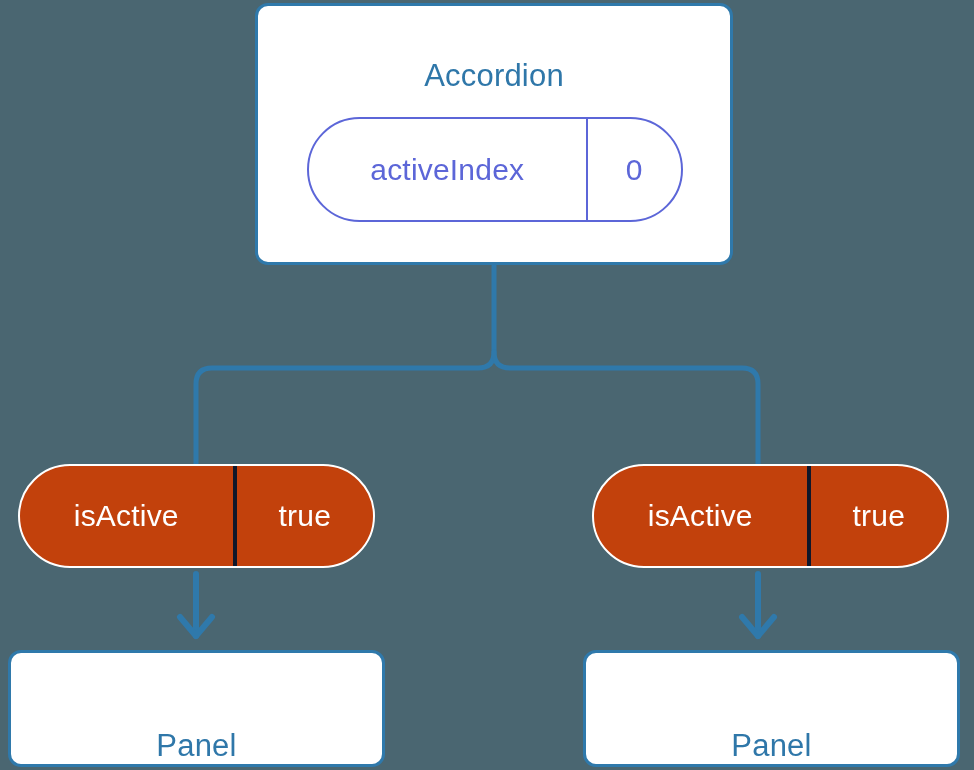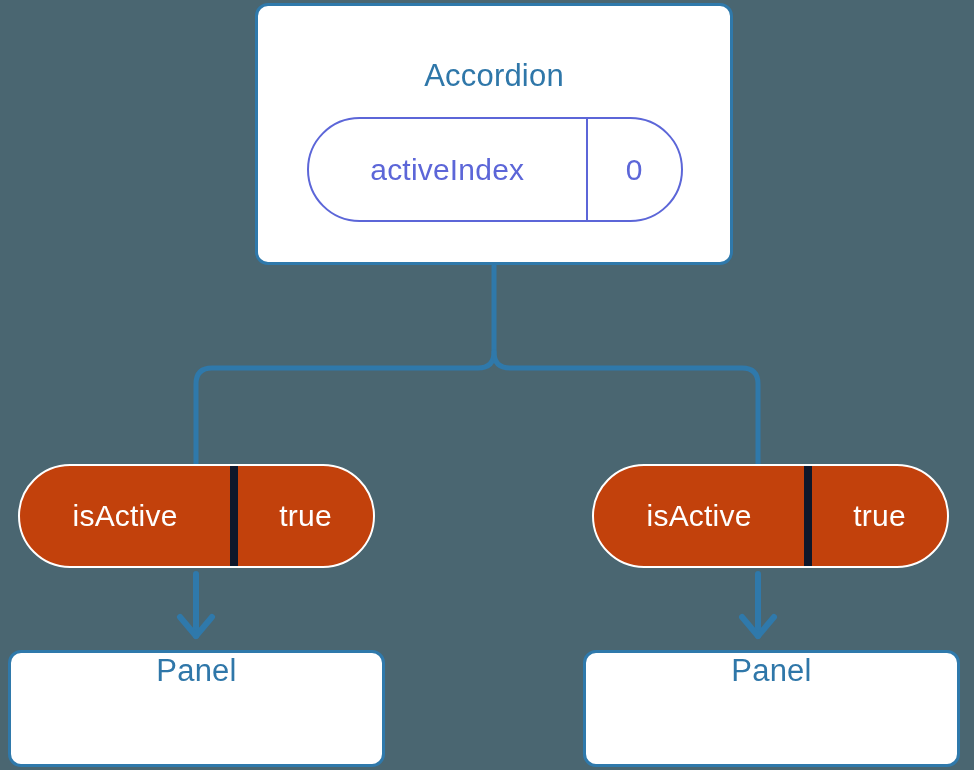--- a/index.html
+++ b/index.html
@@ -55,21 +55,21 @@
     height: 262px;
     justify-content: flex-start;
   }
   #accordion-card .card-title {
     margin-top: 52px;
   }
 
   .panel-card {
     width: 377px;
     height: 117px;
-    justify-content: flex-start;
+    justify-content: flex-end;
   }
   #panel-card-left  { left: 8px;   top: 650px; }
   #panel-card-right { left: 583px; top: 650px; }
 
   
   .pill {
     position: absolute;
     box-sizing: border-box;
     display: flex;
     align-items: stretch;
@@ -101,21 +101,21 @@
   
   .pill--filled {
     background: #c2410c;
     border: 2px solid #ffffff;
   }
   .pill--filled .pill-key,
   .pill--filled .pill-val {
     color: #ffffff;
   }
   .pill--filled .pill-val {
-    border-left: 8px solid #0f172a;
+    border-left: 4px solid #0f172a;
   }
 
   #active-index-pill {
     left: 307px;
     top: 117px;
     width: 376px;
     height: 105px;
   }
   #active-index-pill .pill-key { width: 278px; }
   #active-index-pill .pill-val { width: 94px; }

